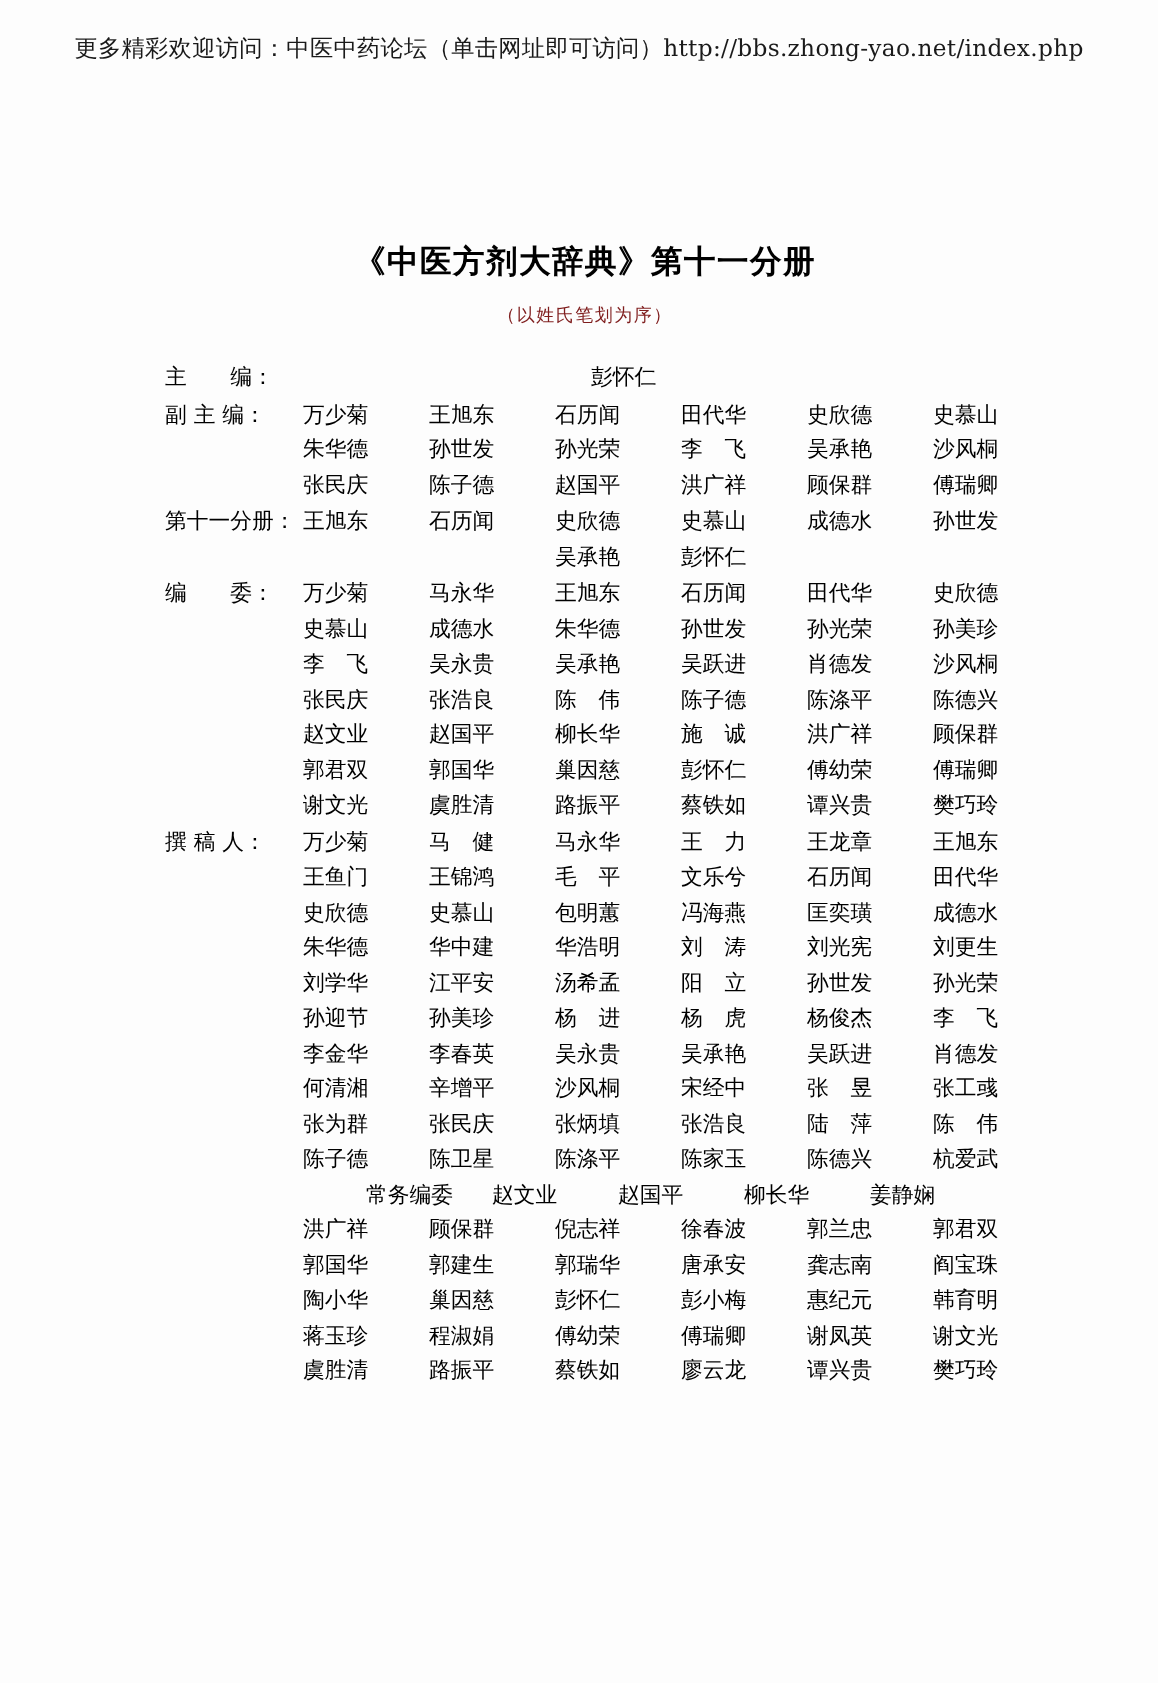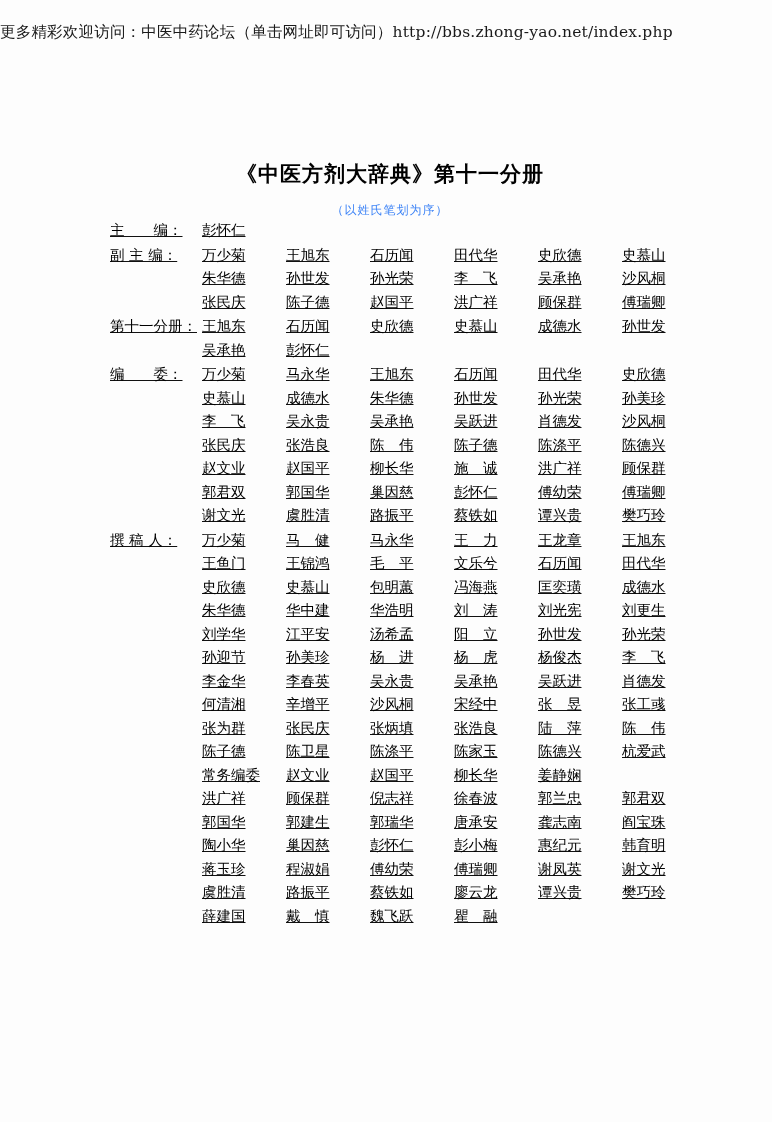--- a/index.html
+++ b/index.html
@@ -18,21 +18,21 @@
   .page {
     position: relative;
     width: 772px;
     height: 1122px;
     background: #fdfdfd;
   }
   .watermark {
     position: absolute;
     top: 22px;
     left: 0;
-    width: 664px;
+    width: 772px;
     text-align: center;
     font-family: "DejaVu Serif", "Liberation Serif", serif;
     font-size: 15.5px;
     color: #1a1a1a;
     letter-spacing: 0.2px;
     white-space: nowrap;
   }
   .content {
     position: absolute;
     top: 160px;
@@ -52,24 +52,24 @@
   }
   .title-line2 {
     font-size: 21px;
     letter-spacing: 1px;
   }
   .subtitle {
     text-align: center;
     font-size: 12px;
     margin-top: 14px;
     letter-spacing: 1px;
-    color: #3b82f6;
+    color: #7f1d1d;
   }
   .roster {
-    text-decoration: underline;
+    margin-top: 22px;
   }
   .roster-group {
     display: flex;
     align-items: flex-start;
     margin-bottom: 0px;
   }
   .role-label {
     width: 92px;
     flex: 0 0 92px;
     font-size: 14.5px;
@@ -78,20 +78,21 @@
     letter-spacing: 0px;
     white-space: nowrap;
     color: #000;
   }
   .names-block {
     flex: 1 1 auto;
   }
   .name-row {
     display: flex;
     line-height: 23.5px;
+    justify-content: center;
   }
   .name-cell {
     width: 84px;
     flex: 0 0 84px;
     font-size: 14.5px;
     color: #000;
     white-space: nowrap;
   }
   .roster-group + .roster-group {
     margin-top: 1px;
@@ -351,24 +352,18 @@
               <div class="name-cell">谢文光</div>
             </div>
             <div class="name-row">
               <div class="name-cell">虞胜清</div>
               <div class="name-cell">路振平</div>
               <div class="name-cell">蔡铁如</div>
               <div class="name-cell">廖云龙</div>
               <div class="name-cell">谭兴贵</div>
               <div class="name-cell">樊巧玲</div>
             </div>
-            <div class="name-row">
-              <div class="name-cell">薛建国</div>
-              <div class="name-cell">戴　慎</div>
-              <div class="name-cell">魏飞跃</div>
-              <div class="name-cell">瞿　融</div>
-            </div>
           </div>
         </div>
       </div>
 
   </div>
 </div>
 
 </body></html>

